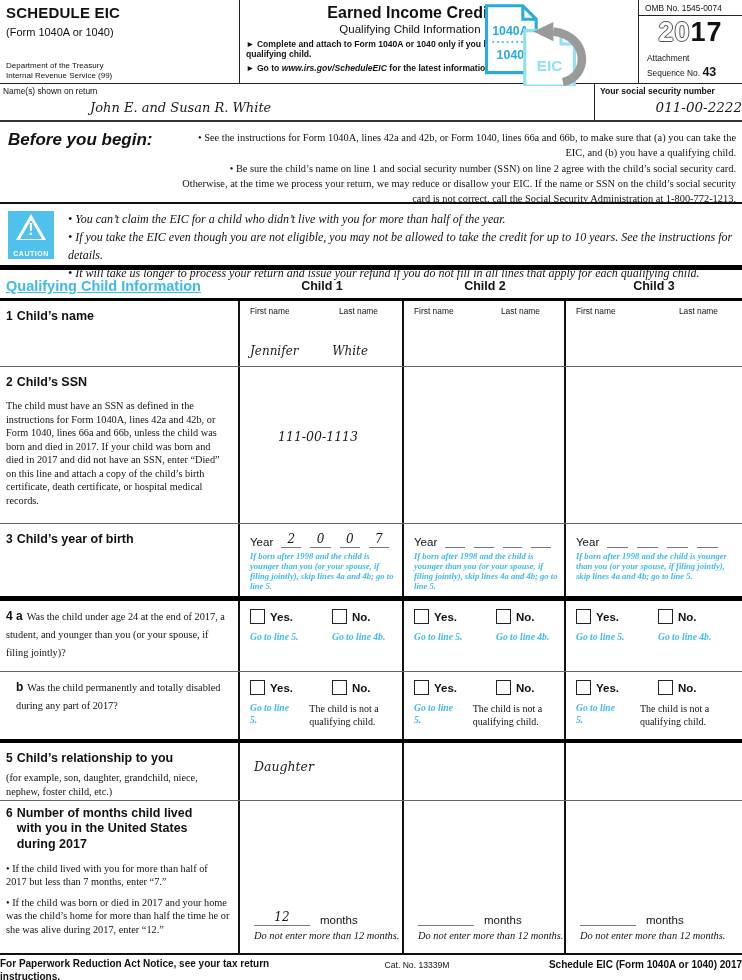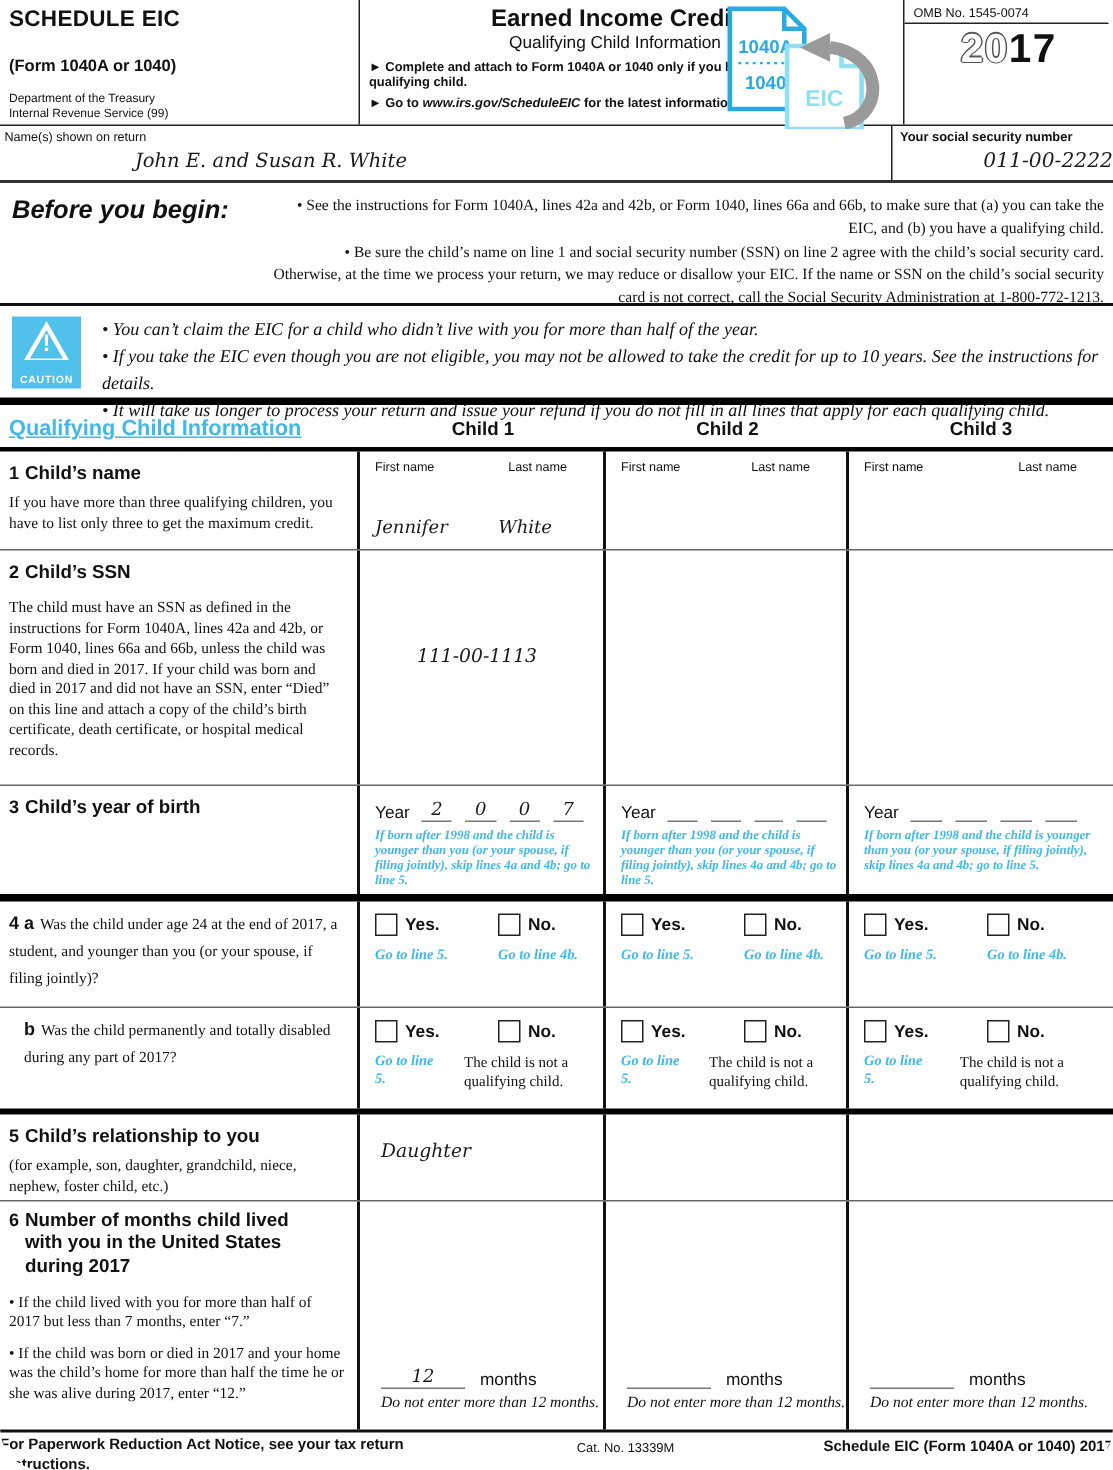--- a/index.html
+++ b/index.html
@@ -1,34 +1,34 @@
 <!DOCTYPE html>
 <html><head>
 <meta charset="utf-8">
 <style>
   * { margin:0; padding:0; box-sizing:border-box; }
   body { background:#fff; font-family:"Liberation Sans", sans-serif; color:#111; }
-  .page { width:742px; height:980px; margin:0 auto; position:relative; background:#fff; overflow:hidden;border-radius:28px; }
+  .page { width:742px; height:980px; margin:0 auto; position:relative; background:#fff; overflow:hidden; }
   .serif { font-family:"Liberation Serif", serif; }
   .hand { font-family:"DejaVu Serif", serif; font-style:italic; color:#1a1a1a; }
   .blue-it { color:#3eb9ea; font-family:"Liberation Serif", serif; font-style:italic; font-weight:bold; }
 
   
   .hdr { height:84px; display:flex; border-bottom:1px solid #222; position:relative; }
   .hdr-left { width:240px; border-right:1.5px solid #222; padding:4px 6px 2px 6px; display:flex; flex-direction:column; }
   .sched { font-size:15px; font-weight:bold; letter-spacing:.2px; }
-  .formno { font-size:11px; font-weight:bold; margin-top:17px; }
+  .formno { font-size:11px; font-weight:normal; margin-top:5px; }
   .dept { font-size:8px; margin-top:auto; line-height:1.25; }
   .hdr-center { flex:1; position:relative; padding-top:4px; }
   .title { font-size:16px; font-weight:bold; text-align:center; width:320px; margin-left:10px; }
   .subtitle { font-size:11.5px; text-align:center; width:320px; margin-left:10px; margin-top:1px; }
   .instr { font-size:8.6px; font-weight:bold; margin:4px 0 0 6px; width:300px; }
   .instr .url { font-style:italic; }
   .hdr-icon { position:absolute; left:238px; top:2px; width:124px; height:84px; }
-  .hdr-right { width:140px; border-left:1.5px solid #222; display:flex; flex-direction:column; }
+  .hdr-right { width:104px; border-left:1.5px solid #222; display:flex; flex-direction:column; }
   .omb { font-size:8.4px; padding:3px 0 2px 6px; border-bottom:1px solid #222; }
   .year { text-align:center; font-size:27px; font-weight:bold; line-height:1.1; margin-top:2px; letter-spacing:1px; }
   .yr-outline { color:#fff; text-shadow:-1px 0 #555,1px 0 #555,0 -1px #555,0 1px #555; }
   .att { font-size:8.4px; padding-left:8px; margin-top:auto; padding-bottom:3px; line-height:1.3; }
   .att b { font-size:12.5px; }
 
   
   .namerow { height:38px; position:relative; border-bottom:2px solid #333; }
   .name-label { font-size:8.4px; padding:2px 0 0 3px; }
   .name-value { position:absolute; left:90px; bottom:5px; font-size:13px; }
@@ -138,20 +138,24 @@
         <path d="M46 30 L84 30 L98 44 L98 88 L46 88 Z" fill="#ffffff" stroke="#8fe0f2" stroke-width="3.2"></path>
         <path d="M84 30 L84 44 L98 44" fill="none" stroke="#8fe0f2" stroke-width="3.2"></path>
         <text x="72" y="72" text-anchor="middle" font-size="16" font-weight="bold" fill="#8fe0f2" font-family="Liberation Sans, sans-serif">EIC</text>
         <path d="M86 84 C 114 78, 114 36, 76 31" fill="none" stroke="#9a9a9a" stroke-width="9"></path>
         <polygon points="76,21 76,41 55,31" fill="#9a9a9a"></polygon>
       </svg>
     </div>
     <div class="hdr-right">
       <div class="omb">OMB No. 1545-0074</div>
       <div class="year"><span class="yr-outline">20</span><span>17</span></div>
+      <div class="att">
+        <div>Attachment</div>
+        <div><span>Sequence No. </span><b>43</b></div>
+      </div>
     </div>
   </div>
 
   <div class="namerow">
     <div class="name-label">Name(s) shown on return</div>
     <div class="name-value hand">John E. and Susan R. White</div>
     <div class="ssnbox">
       <div class="ssn-label">Your social security number</div>
       <div class="ssn-value hand">011-00-2222</div>
     </div>
@@ -184,21 +188,20 @@
   <div class="trow sechead">
     <div class="c sec-title">Qualifying Child Information</div>
     <div class="c child-h">Child 1</div>
     <div class="c child-h">Child 2</div>
     <div class="c child-h">Child 3</div>
   </div>
 
   <div class="trow r1 thin">
     <div class="c desc">
       <div><span class="lno">1</span><span class="ltitle">Child’s name</span></div>
-      <div class="lnote">If you have more than three qualifying children, you have to list only three to get the maximum credit.</div>
     </div>
     <div class="c">
       <div class="fl-labels">
           <span>First name</span>
           <span>Last name</span>
         </div>
       <div class="fl-values hand">
           <span>Jennifer</span>
           <span>White</span>
         </div>

